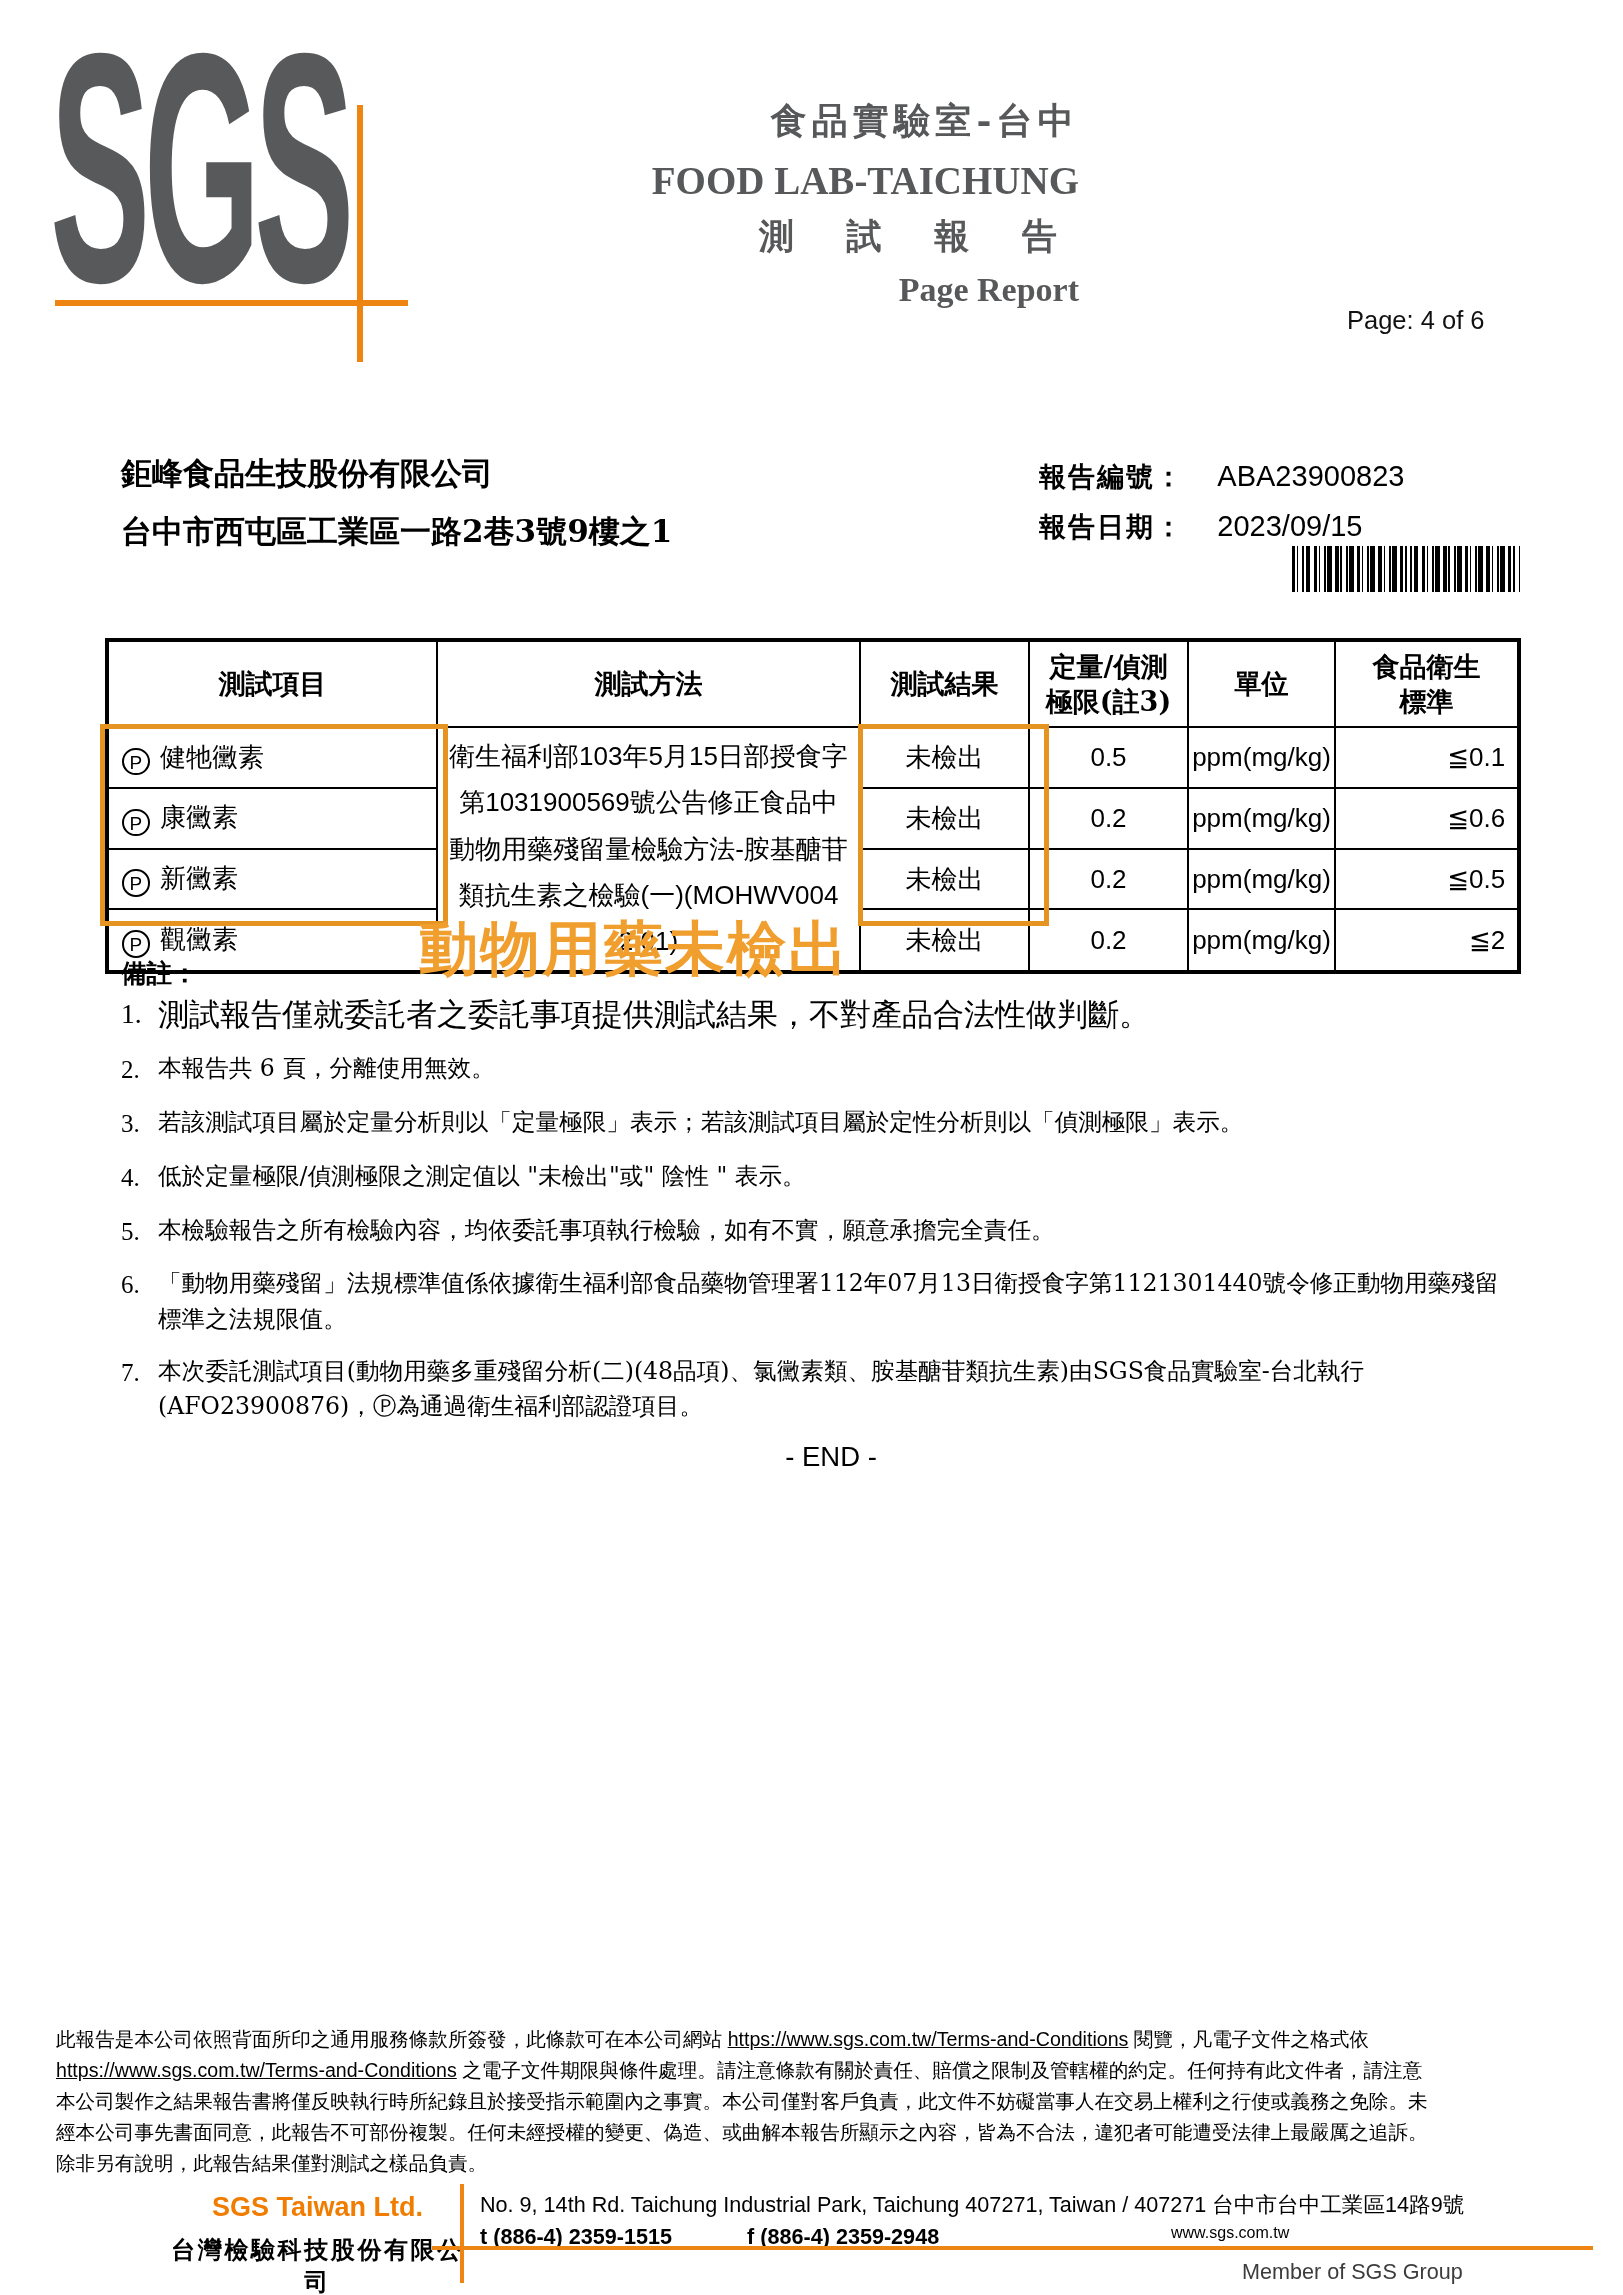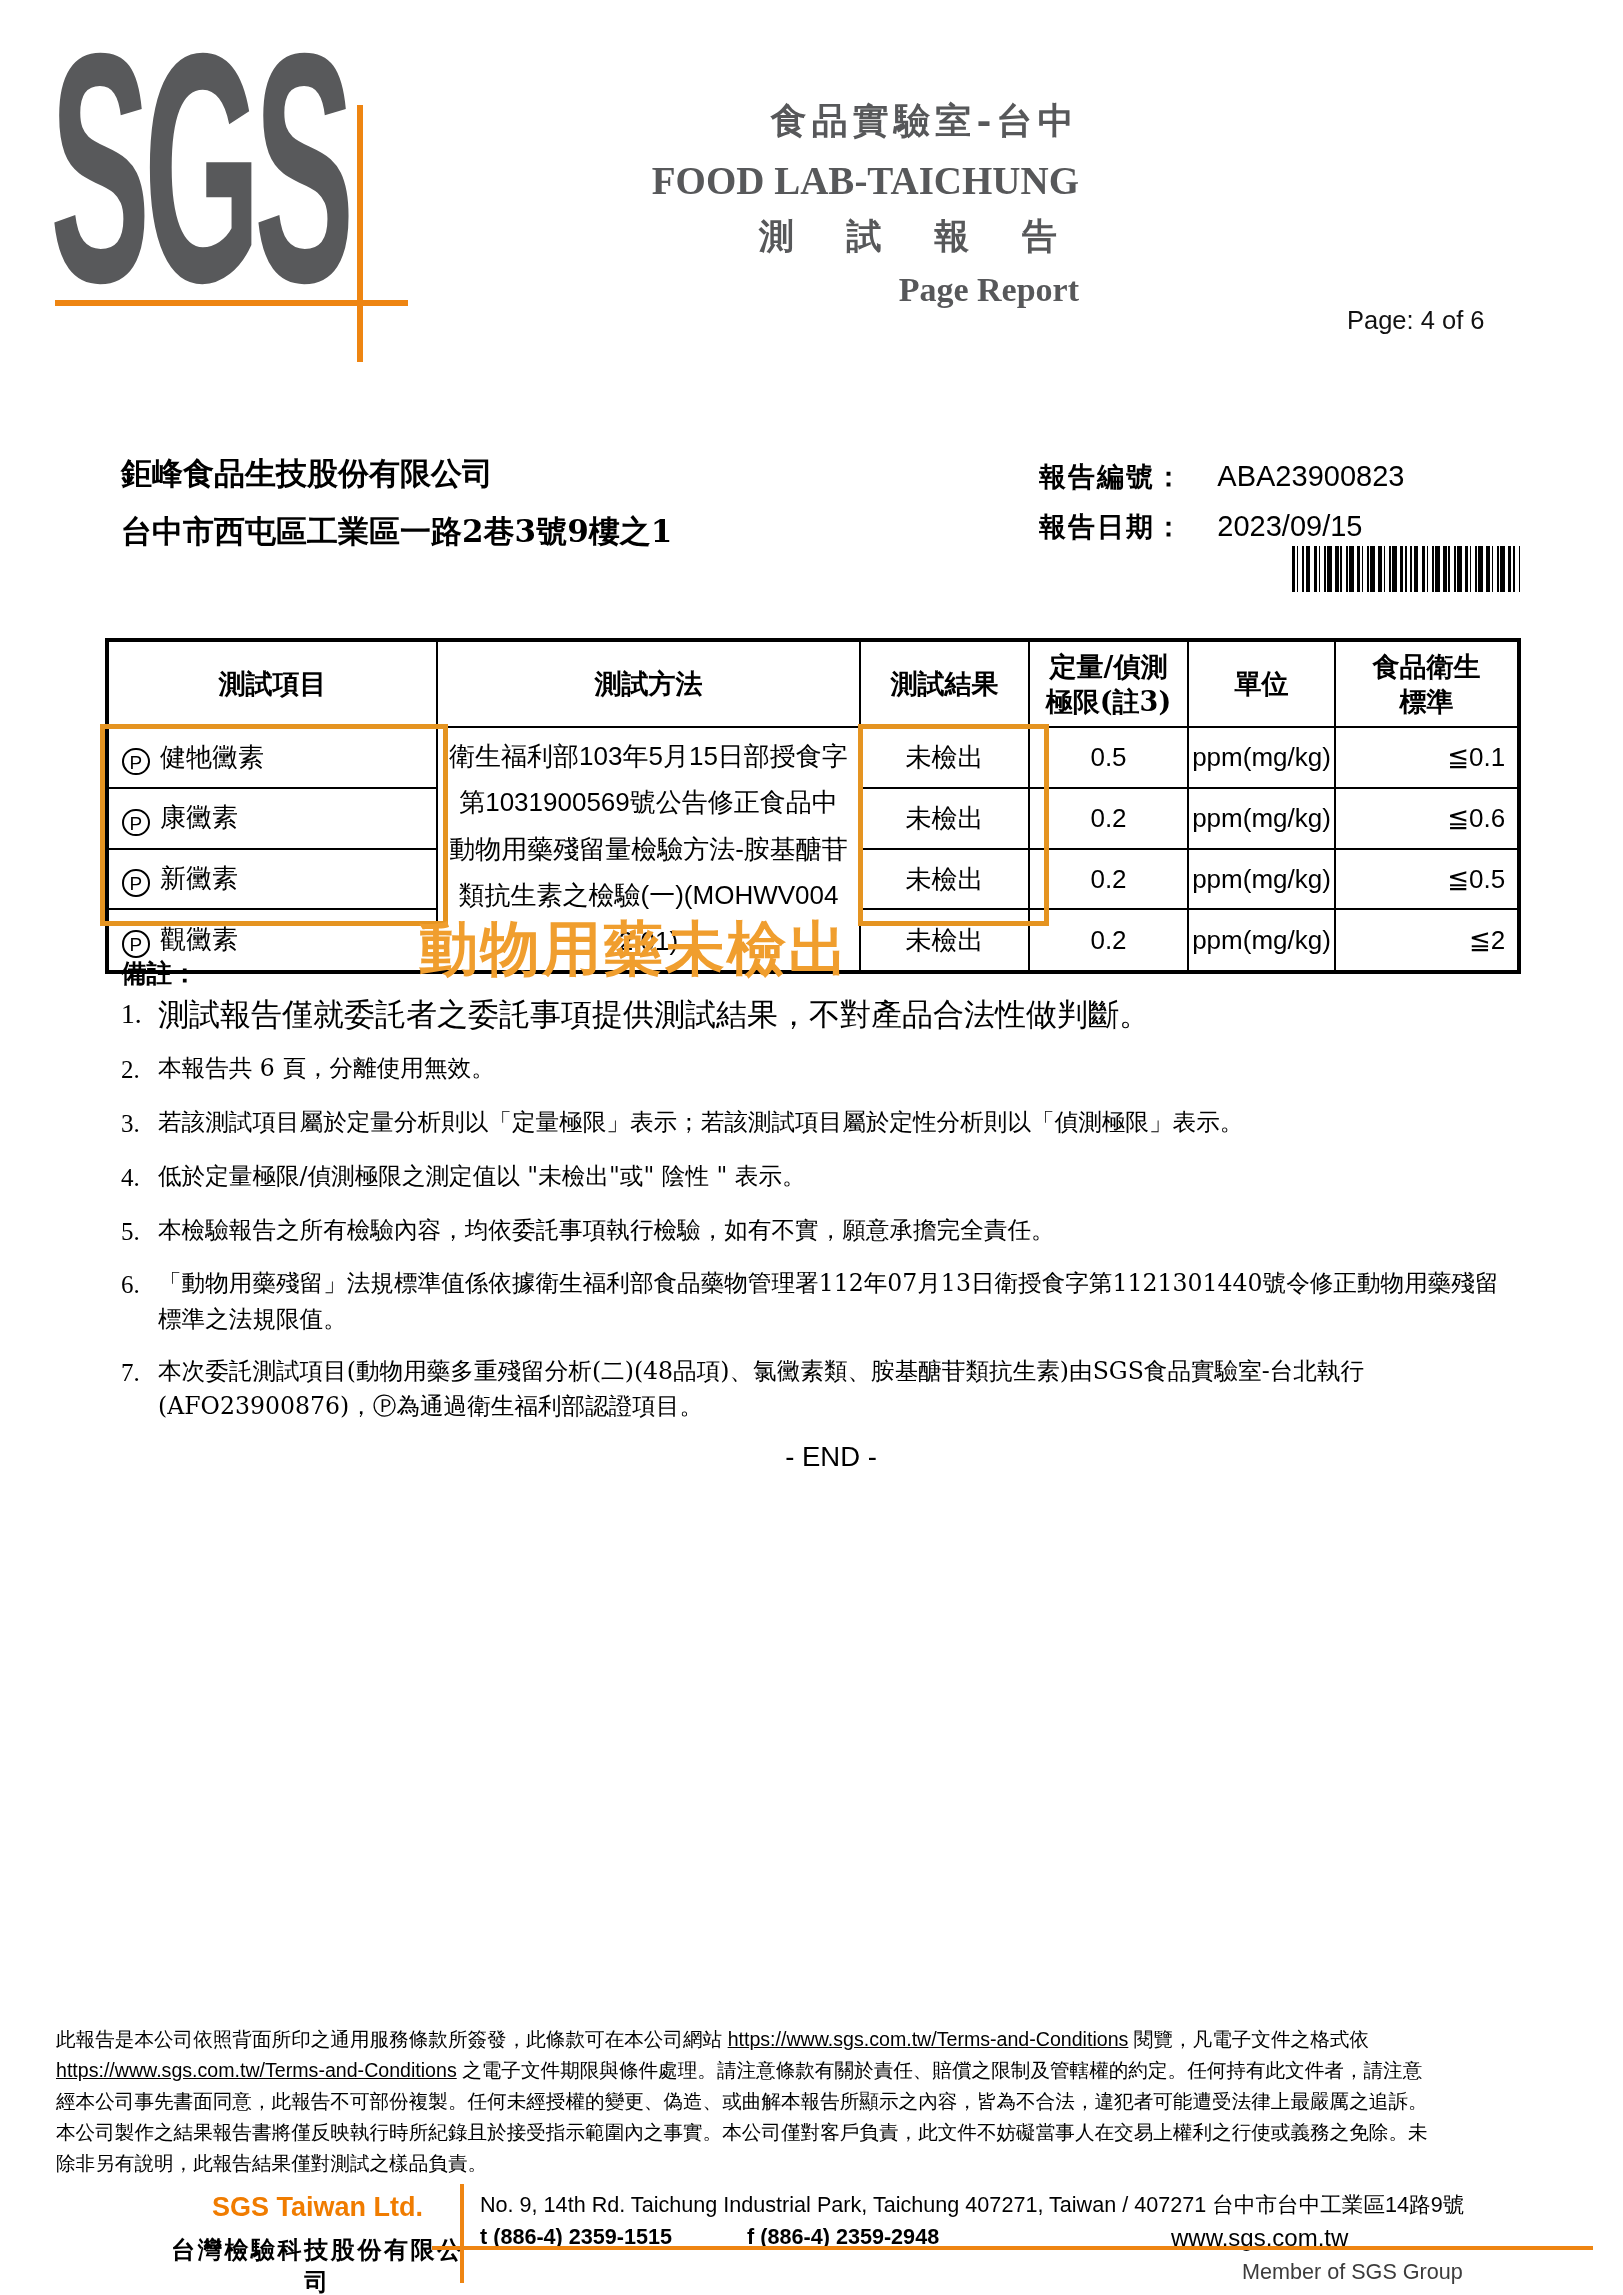--- a/index.html
+++ b/index.html
@@ -92,21 +92,21 @@
   .disclaimer .url { text-decoration:underline; }
 
   
   .f-left { position:absolute; left:167px; top:2192px; width:301px; text-align:center; }
   .f-sgs  { color:#f07c00; font-weight:bold; font-size:27px; font-family:"Liberation Sans",sans-serif; }
   .f-cn   { font-size:24px; margin-top:11px; letter-spacing:2.6px; font-weight:bold; }
   .f-vline { position:absolute; left:460px; top:2184px; width:3.9px; height:99px; background:#ee8512; }
   .f-addr  { position:absolute; left:480px; top:2190px; font-family:"Liberation Sans",sans-serif; font-size:21.6px; }
   .f-phone { position:absolute; left:480px; top:2224px; font-family:"Liberation Sans",sans-serif; font-size:21.6px; font-weight:bold; }
   .f-phone .f-f { margin-left:69px; }
-  .f-www   { position:absolute; left:1171px; top:2224px; font-family:"Liberation Sans",sans-serif; font-size:24px; }
+  .f-www   { position:absolute; left:1171px; top:2224px; font-family:"Liberation Sans",sans-serif; font-size:16px; }
   .f-hline { position:absolute; left:432px; top:2246px; width:1161px; height:3.9px; background:#ee8512; }
   .f-member{ position:absolute; left:1242px; top:2259px; font-family:"Liberation Sans",sans-serif; font-size:21.6px; color:#3c3c3c; }
 </style>
 </head>
 <body>
 
 <div class="page">
 
   <div class="sgs-logo">SGS</div>
   <div class="logo-vline"></div>
@@ -241,22 +241,22 @@
         <div>(AFO23900876)，Ⓟ為通過衛生福利部認證項目。</div>
       </div>
     </div>
 
     <div class="end-label">- END -</div>
   </div>
 
   <div class="disclaimer">
     <div><span>此報告是本公司依照背面所印之通用服務條款所簽發，此條款可在本公司網站 </span><span class="url">https://www.sgs.com.tw/Terms-and-Conditions</span><span> 閱覽，凡電子文件之格式依</span></div>
     <div><span class="url">https://www.sgs.com.tw/Terms-and-Conditions</span><span> 之電子文件期限與條件處理。請注意條款有關於責任、賠償之限制及管轄權的約定。任何持有此文件者，請注意</span></div>
+    <div>本公司製作之結果報告書將僅反映執行時所紀錄且於接受指示範圍內之事實。本公司僅對客戶負責，此文件不妨礙當事人在交易上權利之行使或義務之免除。未</div>
     <div>經本公司事先書面同意，此報告不可部份複製。任何未經授權的變更、偽造、或曲解本報告所顯示之內容，皆為不合法，違犯者可能遭受法律上最嚴厲之追訴。</div>
-    <div>本公司製作之結果報告書將僅反映執行時所紀錄且於接受指示範圍內之事實。本公司僅對客戶負責，此文件不妨礙當事人在交易上權利之行使或義務之免除。未</div>
     <div>除非另有說明，此報告結果僅對測試之樣品負責。</div>
   </div>
 
   <div class="f-left">
     <div class="f-sgs">SGS Taiwan Ltd.</div>
     <div class="f-cn">台灣檢驗科技股份有限公司</div>
   </div>
   <div class="f-vline"></div>
   <div class="f-addr">No. 9, 14th Rd. Taichung Industrial Park, Taichung 407271, Taiwan / 407271 台中市台中工業區14路9號</div>
   <div class="f-phone">

